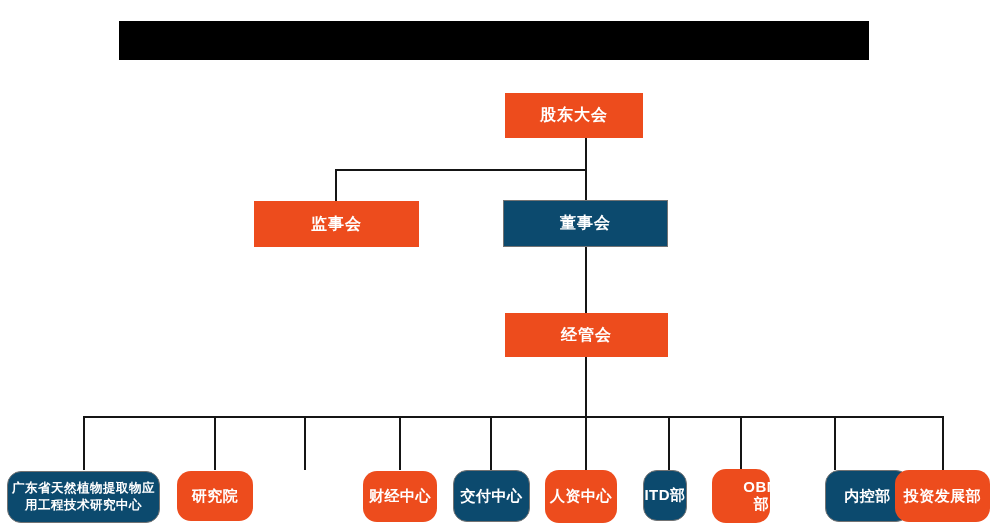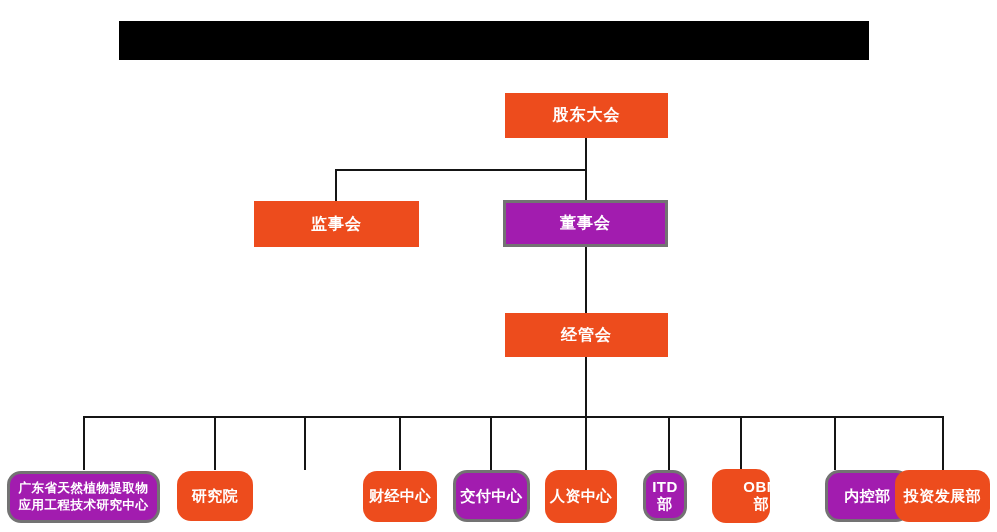--- a/index.html
+++ b/index.html
@@ -23,21 +23,21 @@
     align-items: center;
     justify-content: center;
     color: #ffffff;
     font-weight: bold;
     text-align: center;
     box-sizing: border-box;
     font-size: 16px;
     letter-spacing: 1px;
   }
   .node.dark  { background: #ED4C1D; }
-  .node.light { background: #a21caf; border: 3px solid #737373; }
+  .node.light { background: #0c4a6e; border: 1px solid #737373; }
   .node.dept  { font-size: 15px; letter-spacing: 0.5px; border-radius: 14px; }
   .node.small { font-size: 12.5px; line-height: 1.4; letter-spacing: 0.5px; padding: 2px 4px; }
   .line {
     position: absolute;
     background: #151515;
   }
 </style>
 </head>
 <body>
 
@@ -55,21 +55,21 @@
   <div class="line" style="left:83px;  top:416px; width:2px;  height:54px;"></div>
   <div class="line" style="left:214px; top:416px; width:2px;  height:54px;"></div>
   <div class="line" style="left:304px; top:416px; width:2px;  height:54px;"></div>
   <div class="line" style="left:399px; top:416px; width:2px;  height:54px;"></div>
   <div class="line" style="left:490px; top:416px; width:2px;  height:54px;"></div>
   <div class="line" style="left:668px; top:416px; width:2px;  height:54px;"></div>
   <div class="line" style="left:740px; top:416px; width:2px;  height:54px;"></div>
   <div class="line" style="left:834px; top:416px; width:2px;  height:54px;"></div>
   <div class="line" style="left:942px; top:416px; width:2px;  height:54px;"></div>
 
-  <div class="node dark" style="left:505px; top:93px; width:163px; height:45px;">
+  <div class="node dark" style="left:505px; top:93px; width:138px; height:45px;">
     <span>股东大会</span>
   </div>
 
   <div class="node dark" style="left:254px; top:201px; width:165px; height:46px;">
     <span>监事会</span>
   </div>
   <div class="node light" style="left:503px; top:200px; width:165px; height:47px;">
     <span>董事会</span>
   </div>
 

